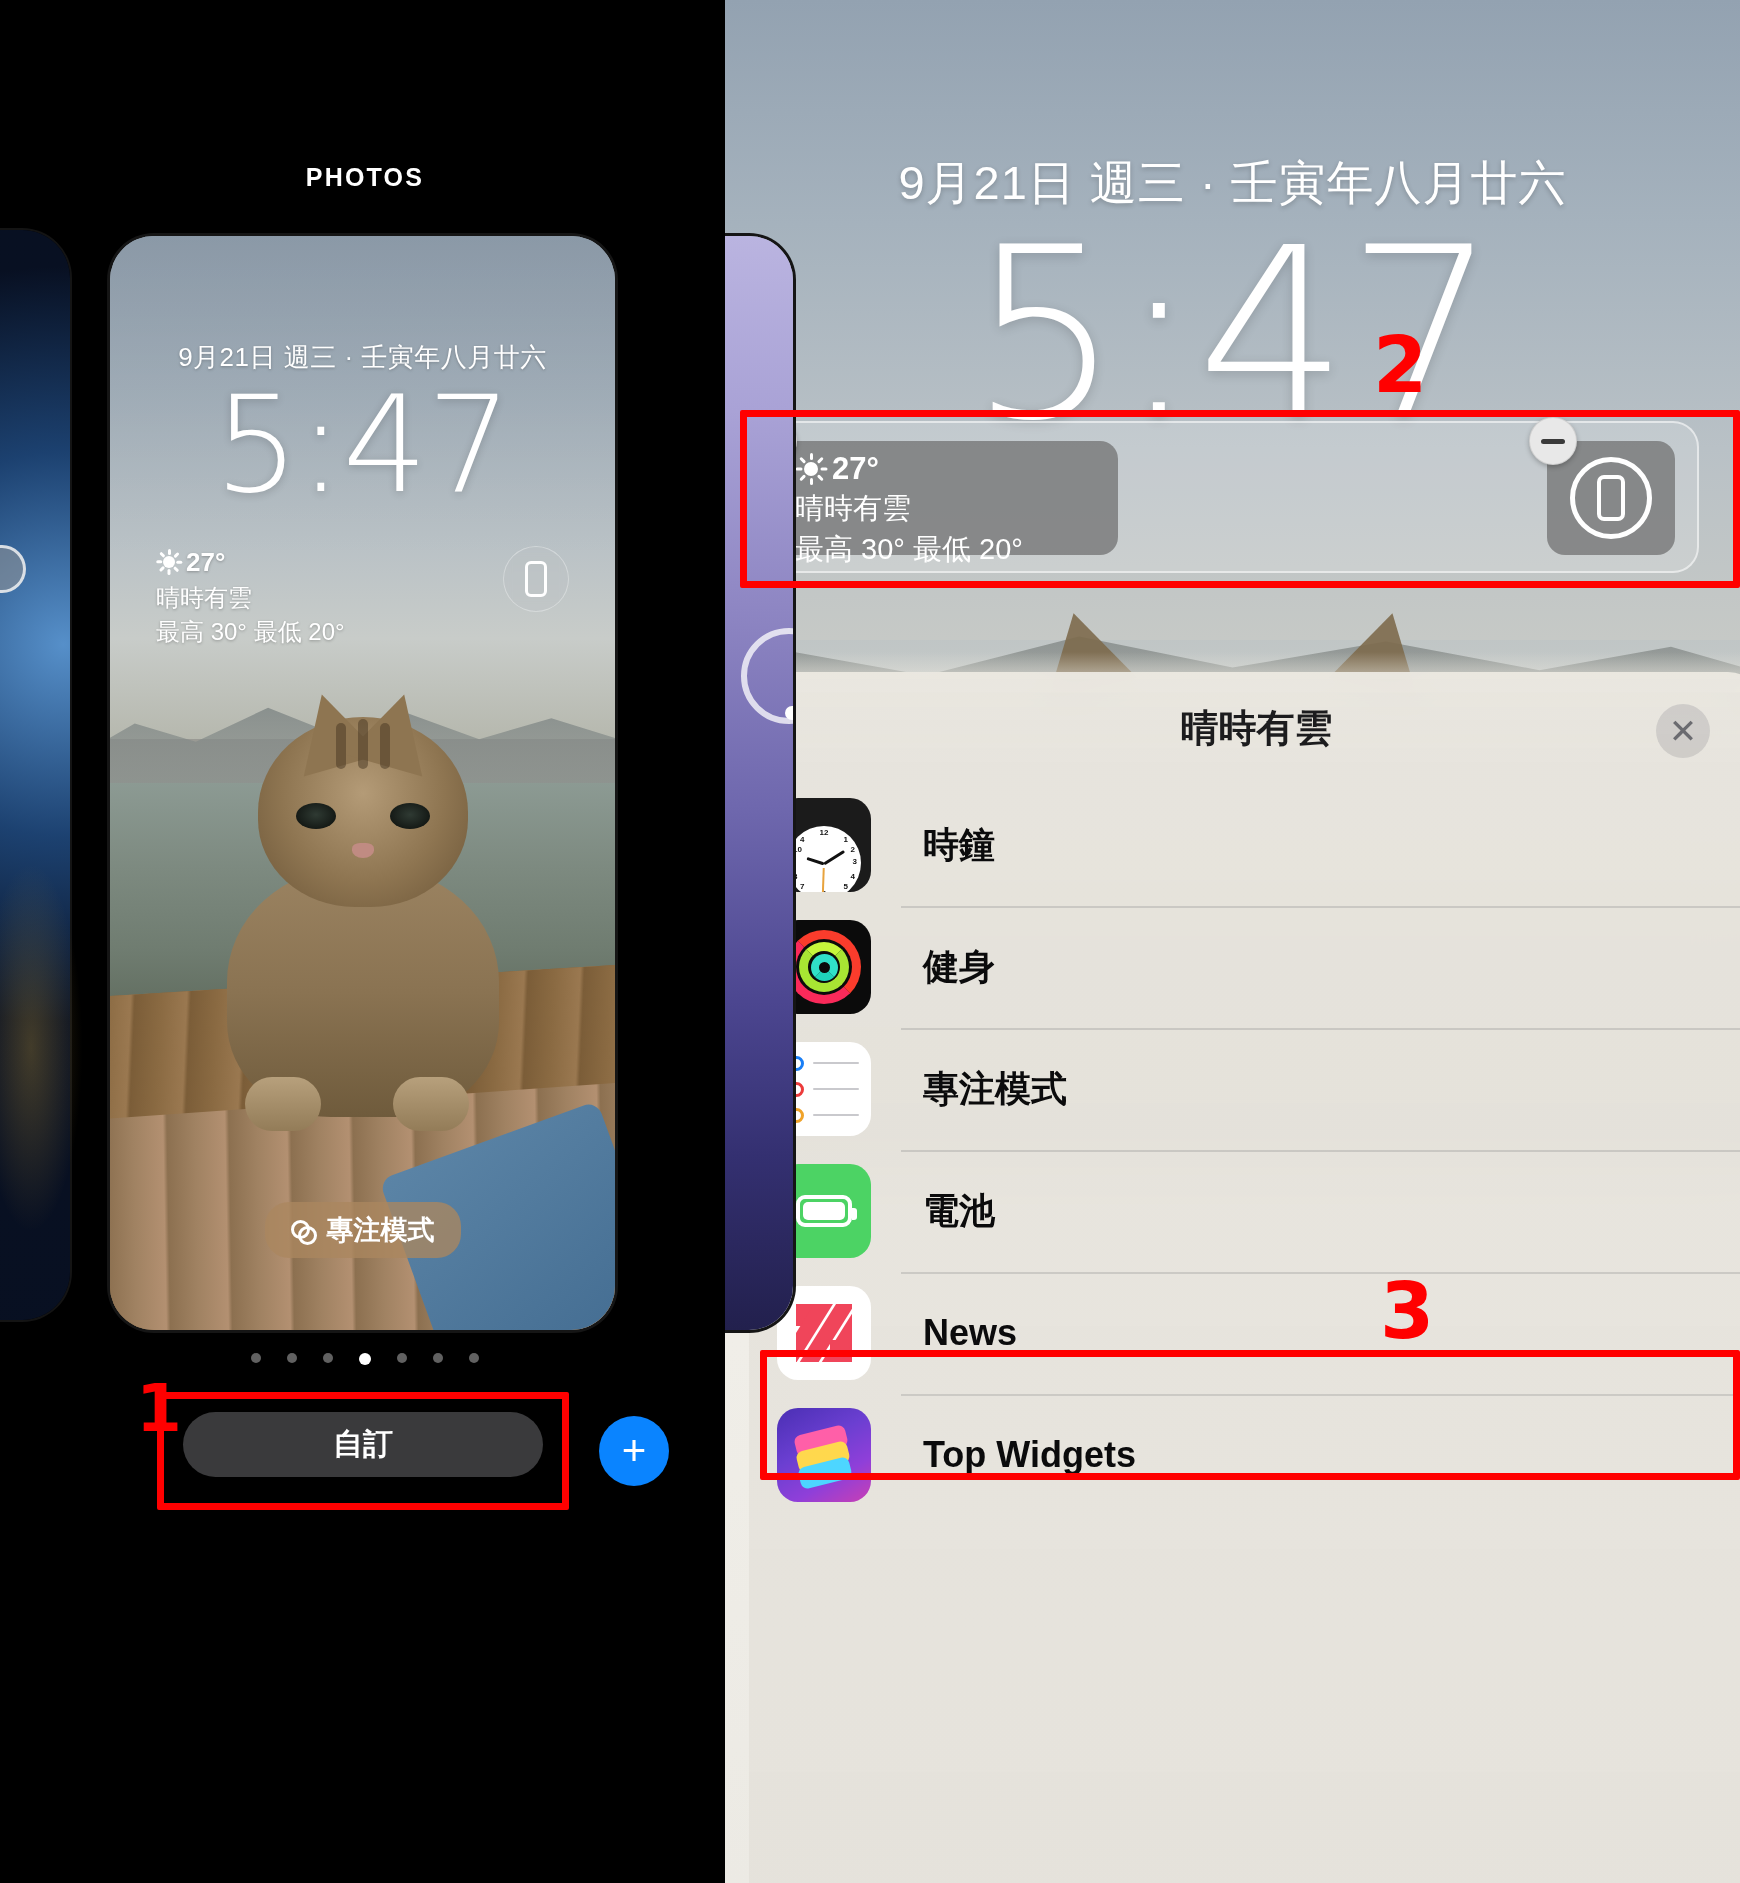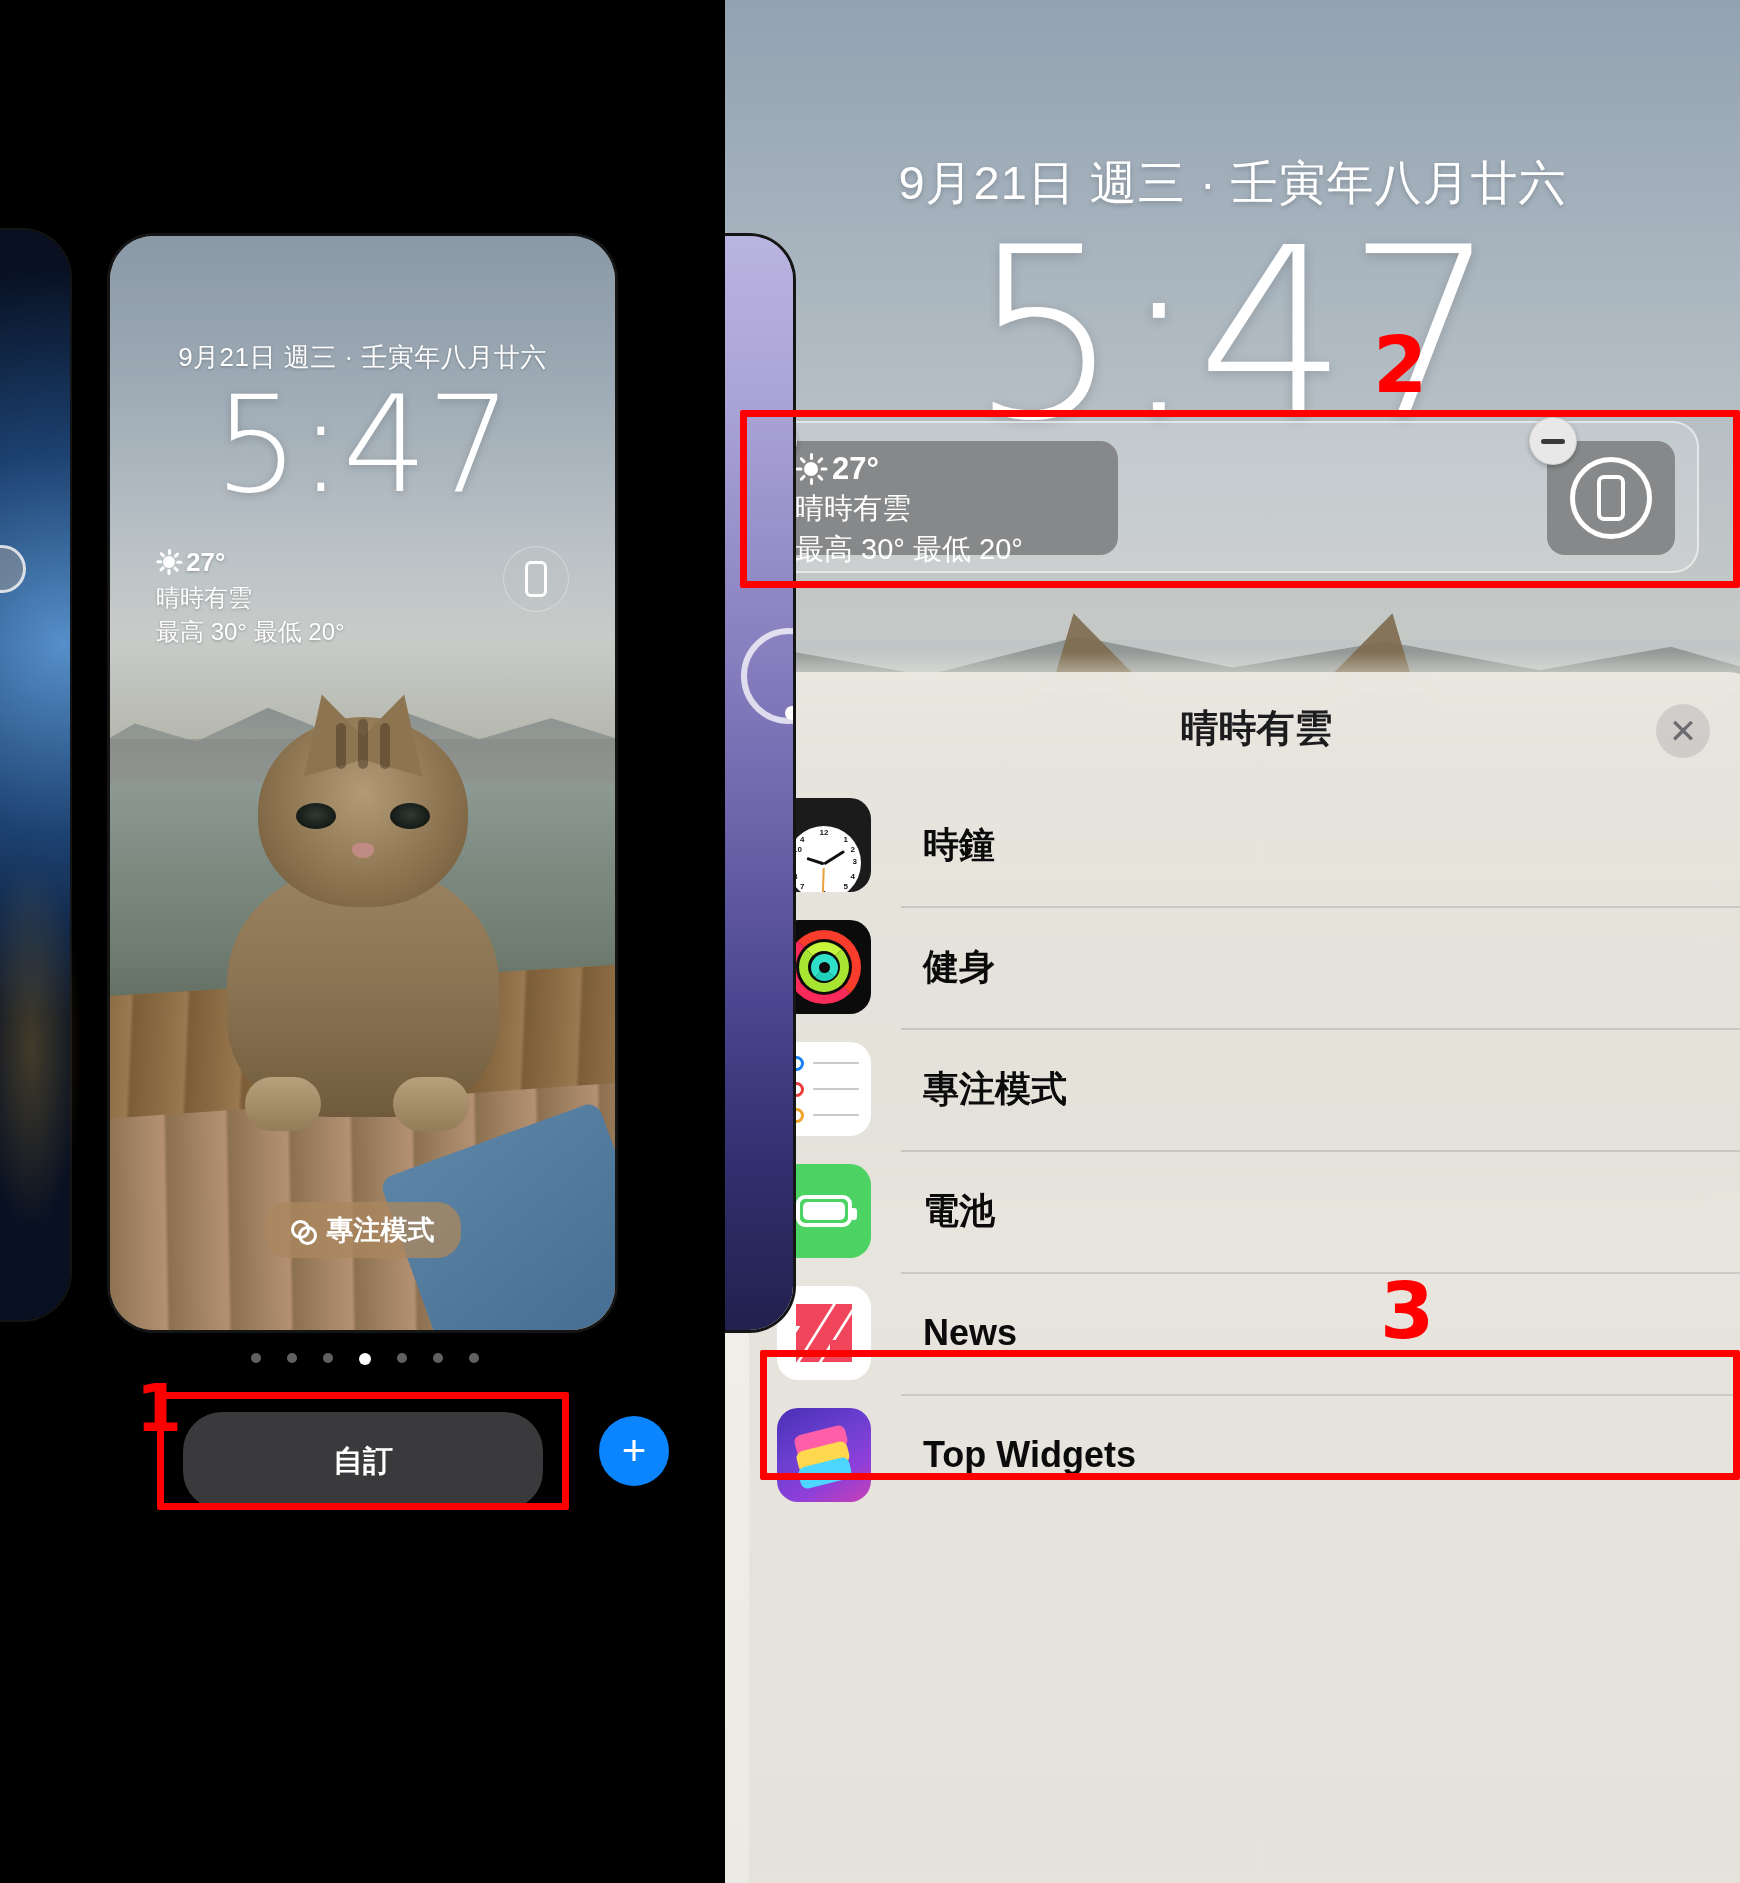--- a/index.html
+++ b/index.html
@@ -157,21 +157,21 @@
   .focus-pill .link-g::after { left:7px; top:8px; }
 
   
   #page-dots { position:absolute; top:1353px; left:0; width:730px; display:flex;
     justify-content:center; gap:26px; }
   #page-dots span { width:10px; height:10px; border-radius:50%; background:rgba(255,255,255,.38); }
   #page-dots span.active { background:#fff; width:12px; height:12px; }
 
   
   #customise-btn {
-    position:absolute; left:183px; top:1412px; width:360px; height:98px;
+    position:absolute; left:183px; top:1412px; width:360px; height:65px;
     background:#3a3a3c; border-radius:39px; color:#fff;
     display:flex; align-items:center; justify-content:center;
     font-size:30px; font-weight:600; border:none; cursor:pointer;
   }
   #add-btn {
     position:absolute; left:599px; top:1416px; width:70px; height:70px; border-radius:50%;
     background:#0a84ff; display:flex; align-items:center; justify-content:center;
     color:#fff; font-size:42px; font-weight:300; line-height:1; border:none; cursor:pointer;
   }
 
@@ -337,20 +337,21 @@
 </head>
 <body>
 
 <div id="root">
 
   <div id="left-panel">
 
     <div id="peek-left"></div>
     <div id="peek-left-dot"></div>
 
+    <div id="photos-label">PHOTOS</div>
 
     <div id="phone-main">
       <div class="sky"></div>
       <div class="mtn"></div>
       <div class="water"></div>
       <div class="dock"></div>
       <div class="dock2"></div>
       <div class="blue-tarp"></div>
 
       <div id="cat">

